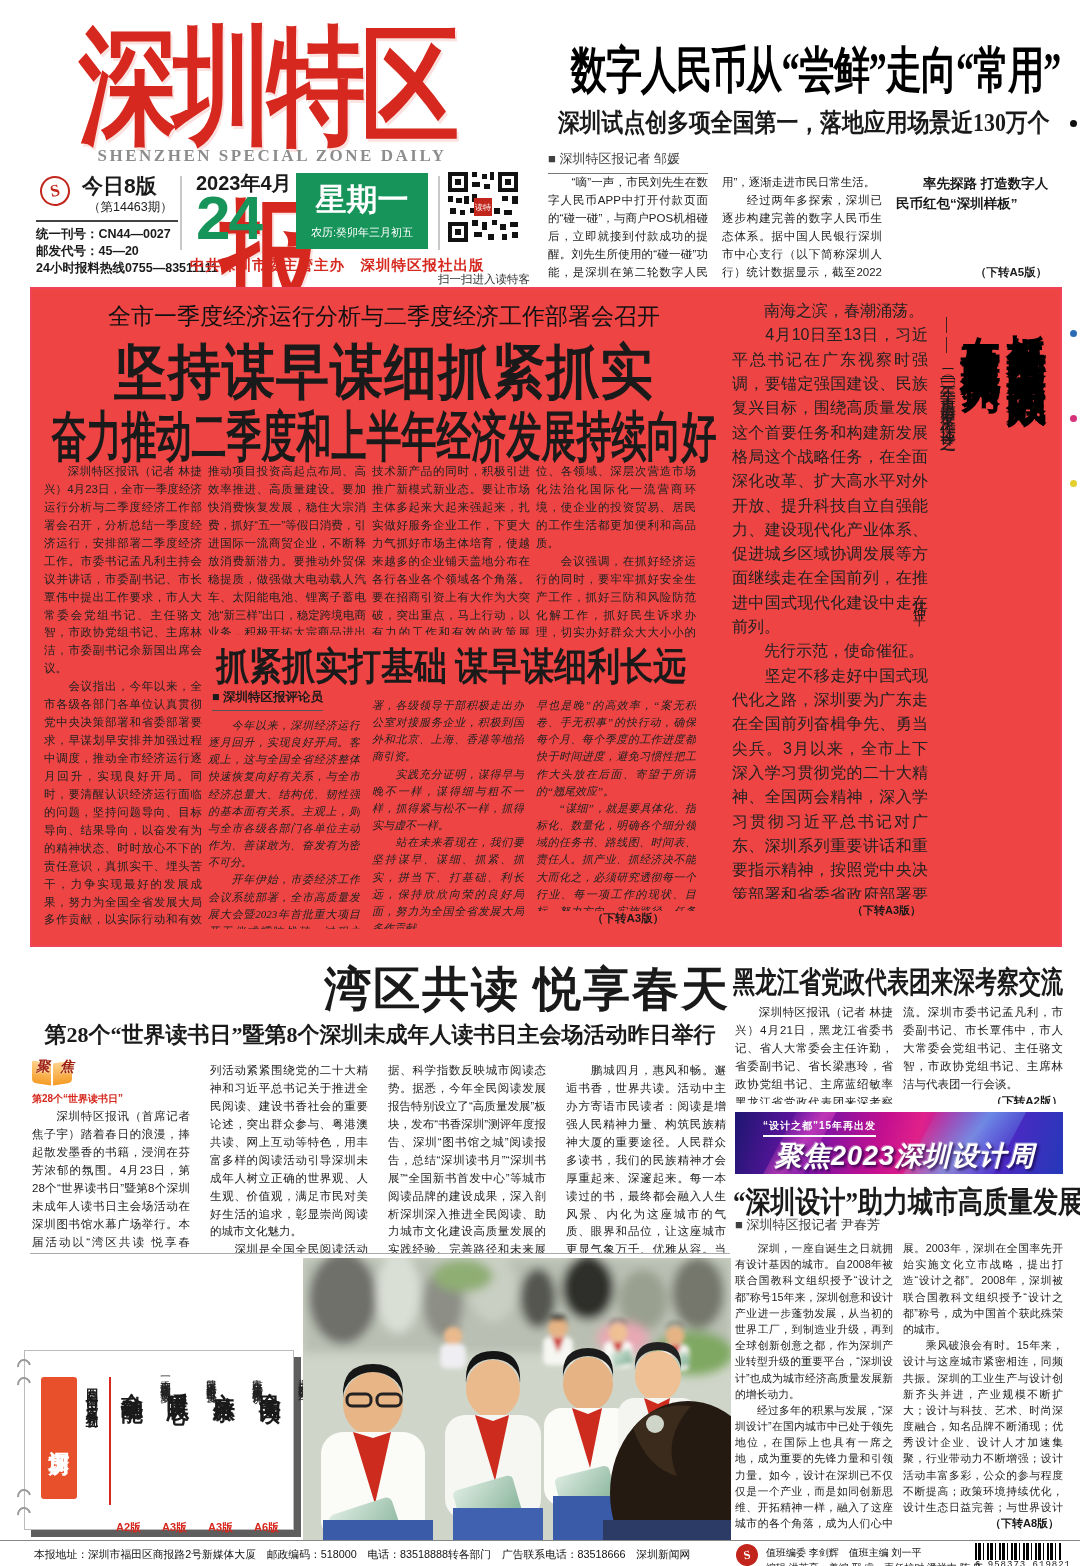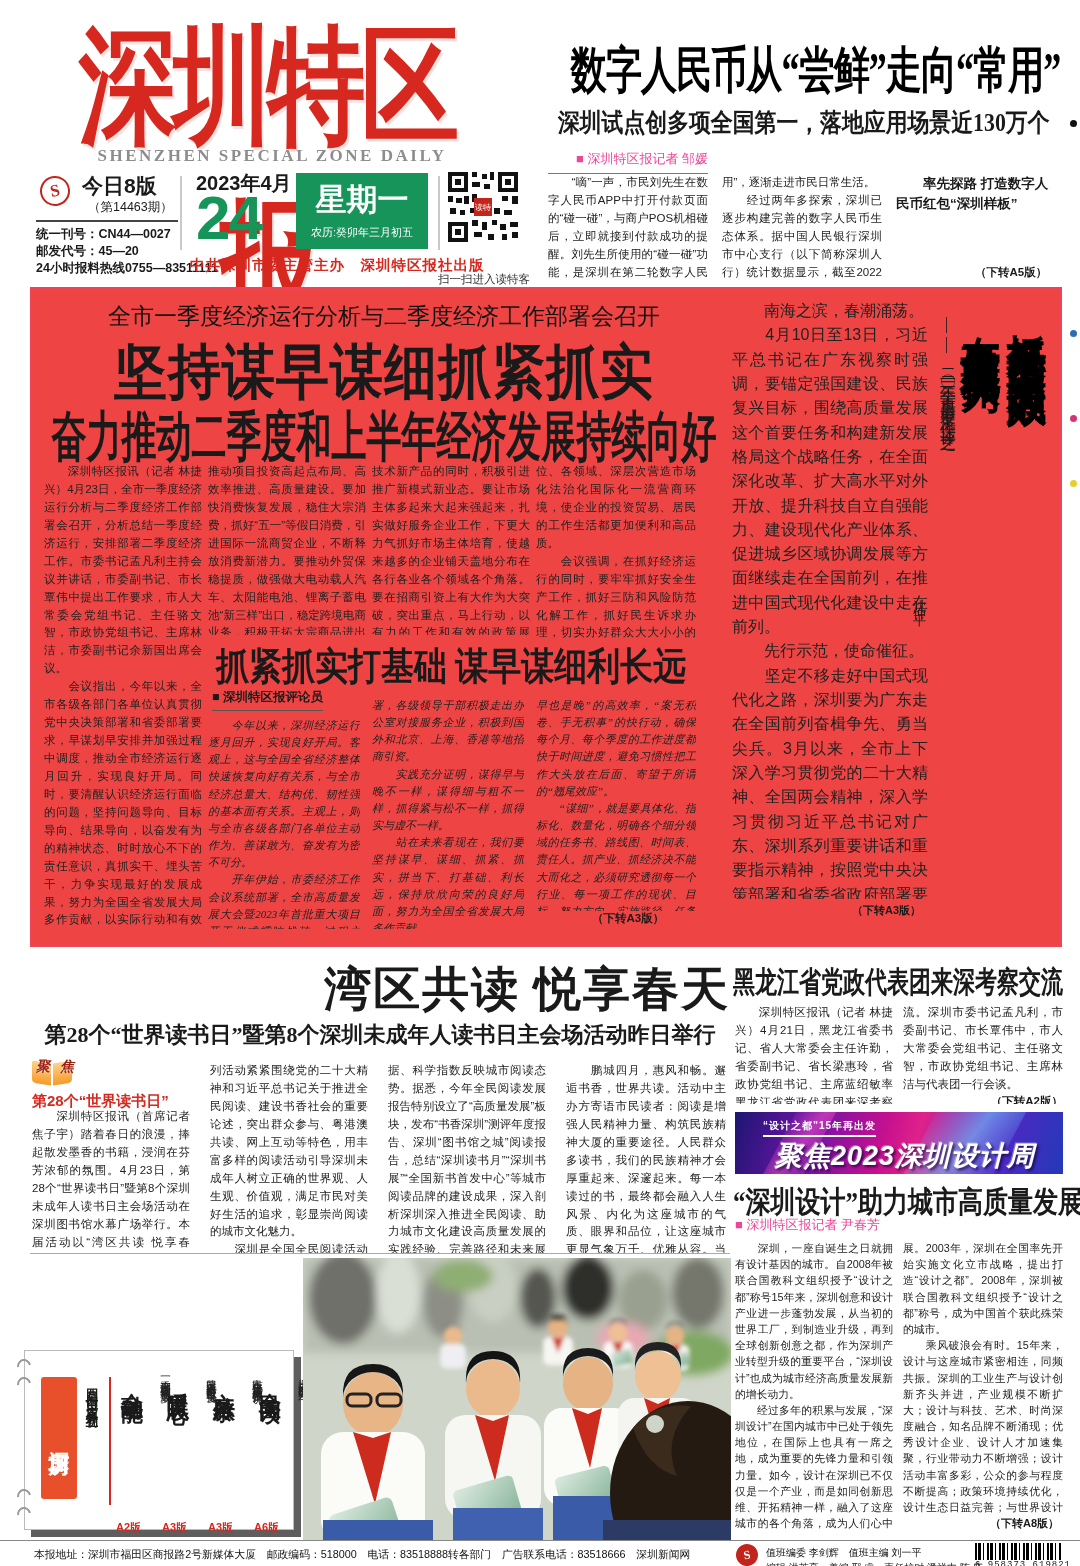--- a/index.html
+++ b/index.html
@@ -25,21 +25,21 @@
   .greenbox { background:#17945a; color:#fff; text-align:center; }
   .pubs { color:#d6281e; font-weight:bold; font-size:14.5px; letter-spacing:1px; }
   .qr-cap { font-size:11.5px; color:#333;margin-top:24px; }
 
   
   .drmb-h { left:545px; top:36px; width:517px; text-align:center; font-family:"Liberation Serif", serif;
             font-size:40px; font-weight:900; color:#000; white-space:nowrap; letter-spacing:-1px;
             transform:scale(0.9,1.25); transform-origin:center top; }
   .drmb-sub { left:545px; top:106px; width:517px; text-align:center; font-family:"Liberation Serif", serif;
               font-size:23px; font-weight:bold; white-space:nowrap; transform:scale(0.95,1.1); transform-origin:center top; }
-  .byline { font-size:13px; color:#ec4899;text-align:right; }
+  .byline { font-size:13px; color:#404040; }
   .crosshead { font-weight:bold; font-size:13.5px; line-height:1.5; }
 
   
   #mainbox { left:30px; top:287px; width:1032px; height:660px; border:2.5px solid #ef4458; background:#ef4444; }
   .kicker { left:14px; top:12px; width:676px; text-align:center; font-family:"Liberation Serif", serif; font-size:23px; color:#111; }
   .mh1 { left:14px; top:44px; width:676px; text-align:center; font-size:53px; font-weight:900; letter-spacing:1px;
          transform:scaleY(1.12); transform-origin:top; }
   .mh2 { left:14px; top:112px; width:676px; text-align:center; font-size:35px; font-weight:900; white-space:nowrap;
          transform:scale(1.0,1.55); transform-origin:top; }
   .com-h { left:176px; top:352px; width:486px; text-align:center; font-family:"Liberation Serif", serif;
@@ -58,21 +58,21 @@
             font-size:47px; font-weight:900; letter-spacing:2px; }
   .read-sub { left:30px; top:1020px; width:700px; text-align:center; font-family:"Liberation Serif", serif;
               font-size:22px; font-weight:bold; white-space:nowrap; }
   .focus-label { display:flex; align-items:center; gap:8px; }
   .book-ico { position:relative; width:40px; height:26px; }
   .book-ico .pg { position:absolute; width:19px; height:22px; background:linear-gradient(180deg,#ffd28a,#f59b27); }
   .book-ico .pl { left:0; transform:skewY(9deg); border-radius:2px 0 0 4px; }
   .book-ico .pr { right:0; transform:skewY(-9deg); border-radius:0 2px 4px 0; }
   .book-ico .jt { position:absolute; left:4px; top:-4px; color:#9d1f11; font-weight:900; font-style:italic; font-size:14px;
                   letter-spacing:3px; white-space:nowrap; text-shadow:0 0 2px #fff; }
-  .focus-txt { color:#d6281e; font-weight:900; font-size:15px; }
+  .focus-txt { color:#d6281e; font-weight:900; font-size:10px; }
 
   
   .hlj-h { left:733px; top:962px; width:330px; text-align:center; font-family:"Liberation Serif", serif;
            font-size:22px; font-weight:900; white-space:nowrap; transform:scale(1.0,1.35); transform-origin:top; }
 
   
   #dw-banner { left:735px; top:1112px; width:328px; height:62px; overflow:hidden;
                background:linear-gradient(105deg,#1c1670 0%,#6c14a8 22%,#c5108f 45%,#e0218a 55%,#5a23c8 75%,#2439b8 100%); }
   #dw-banner .streak1 { position:absolute; left:180px; top:-20px; width:90px; height:120px;
                background:linear-gradient(105deg,rgba(255,255,255,0) 0%,rgba(120,220,255,.55) 50%,rgba(255,255,255,0) 100%);

